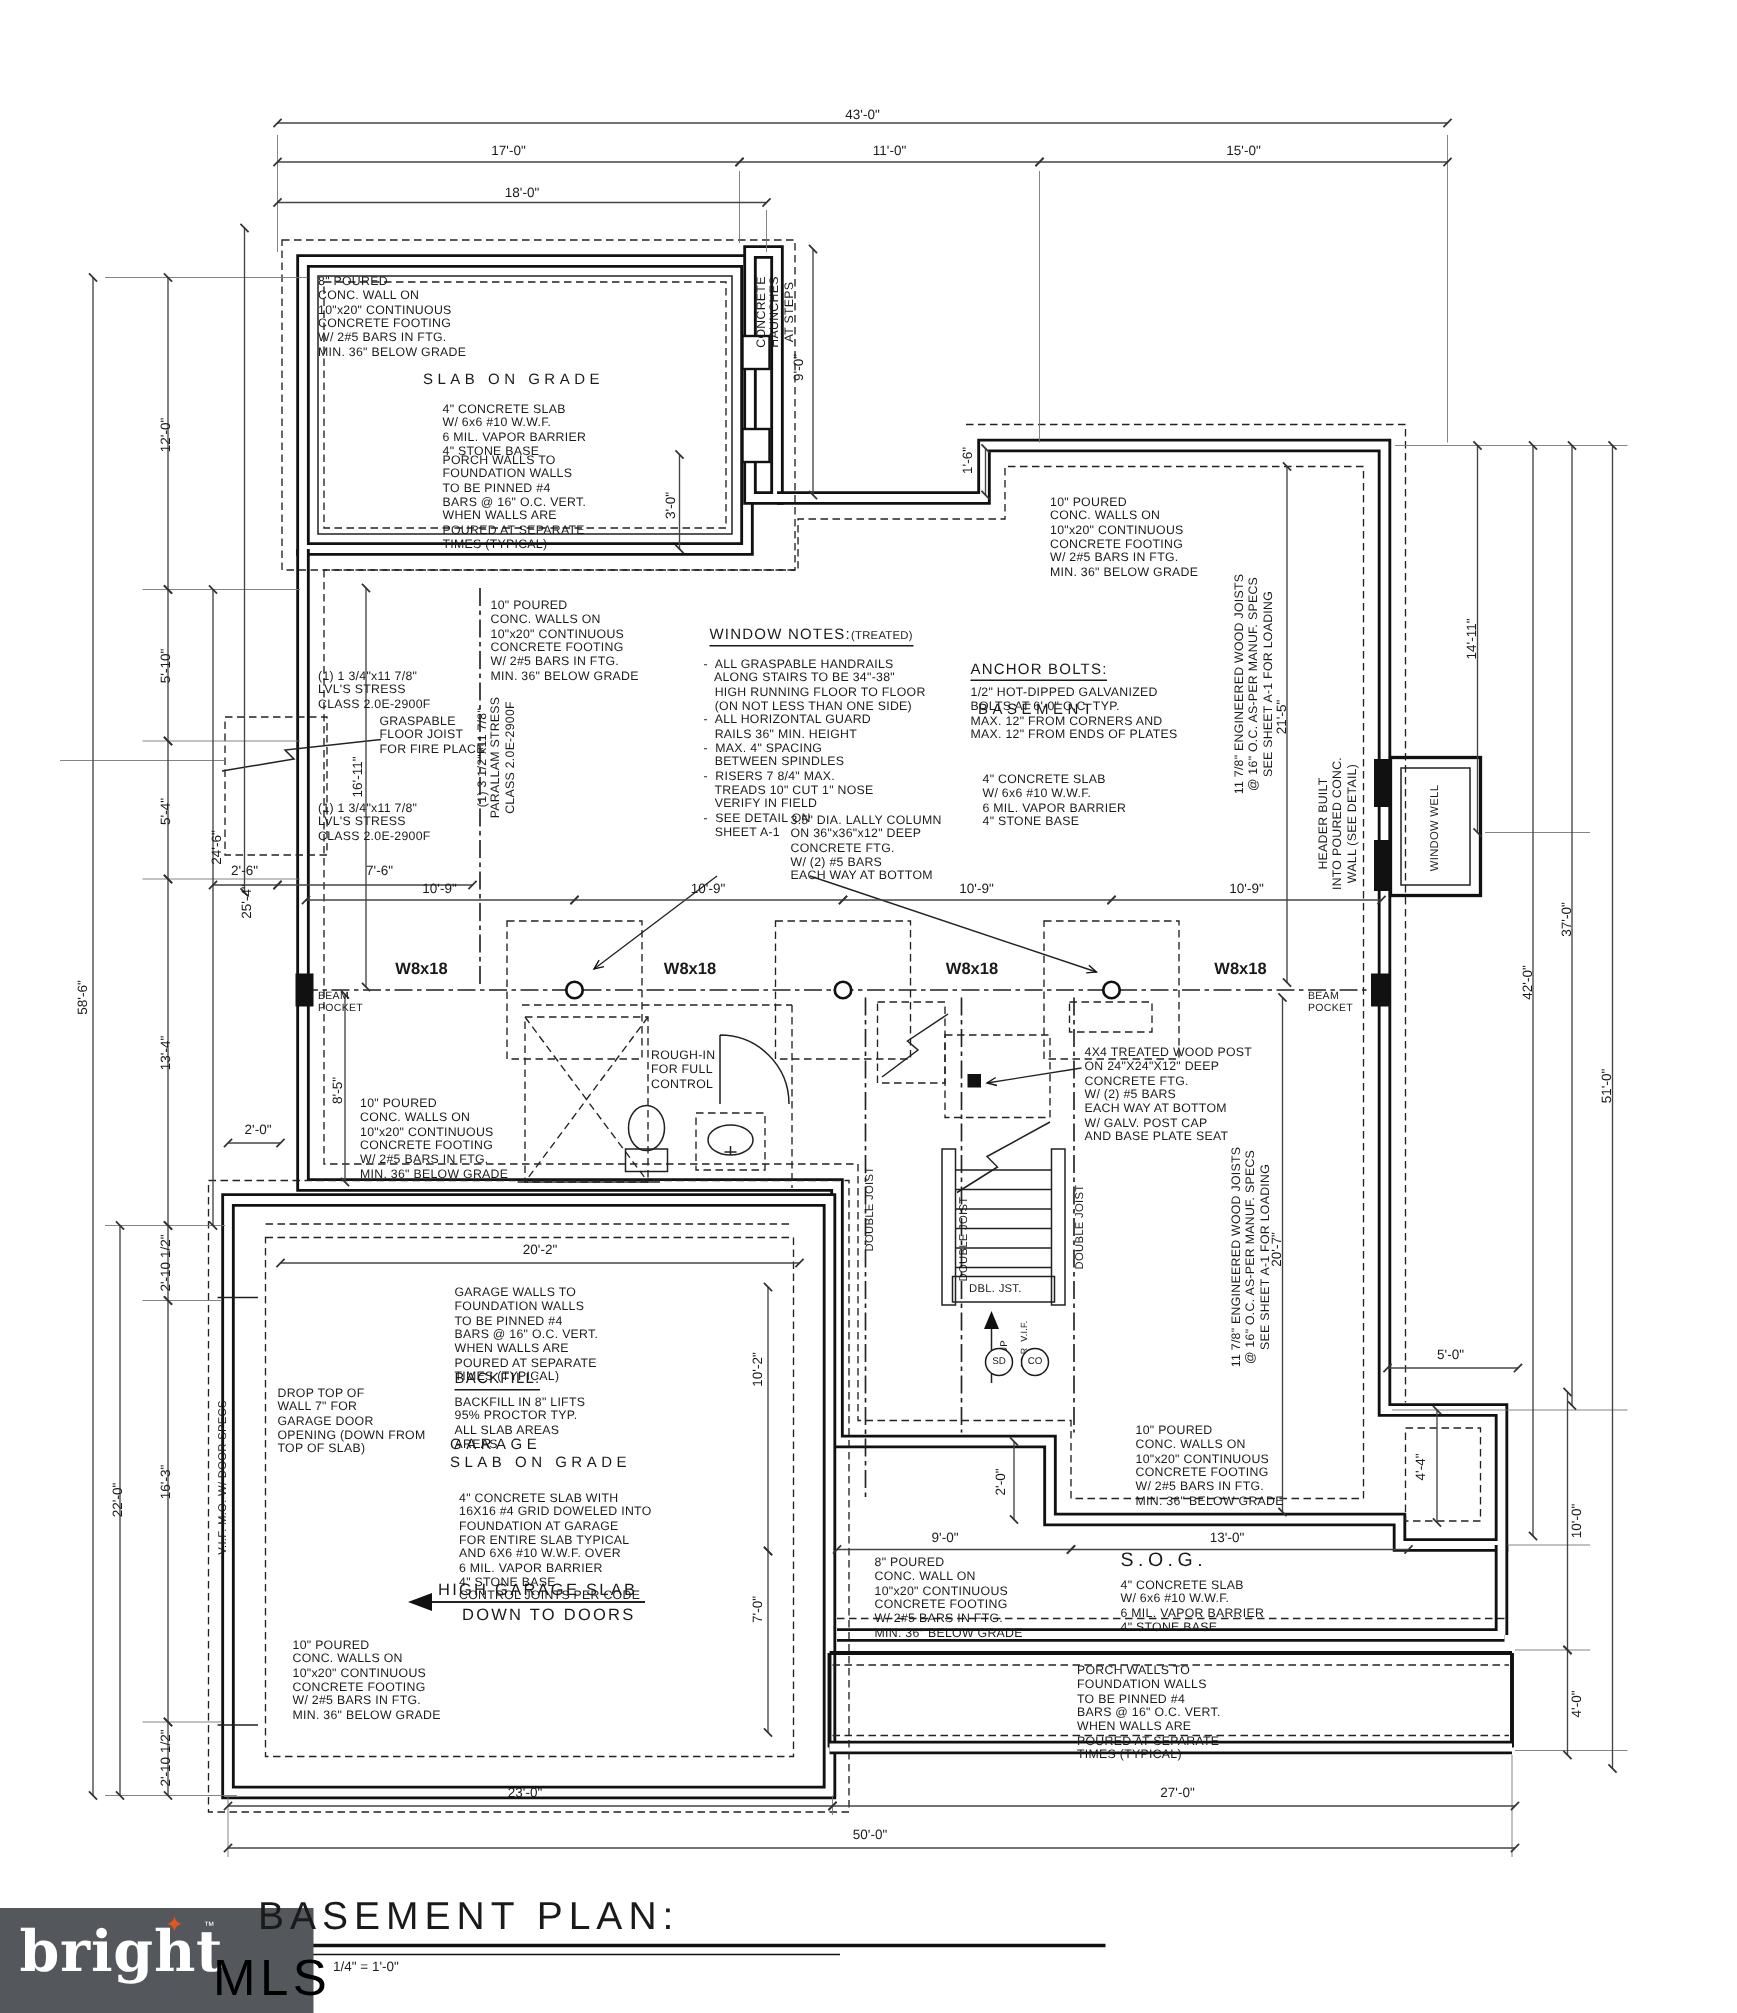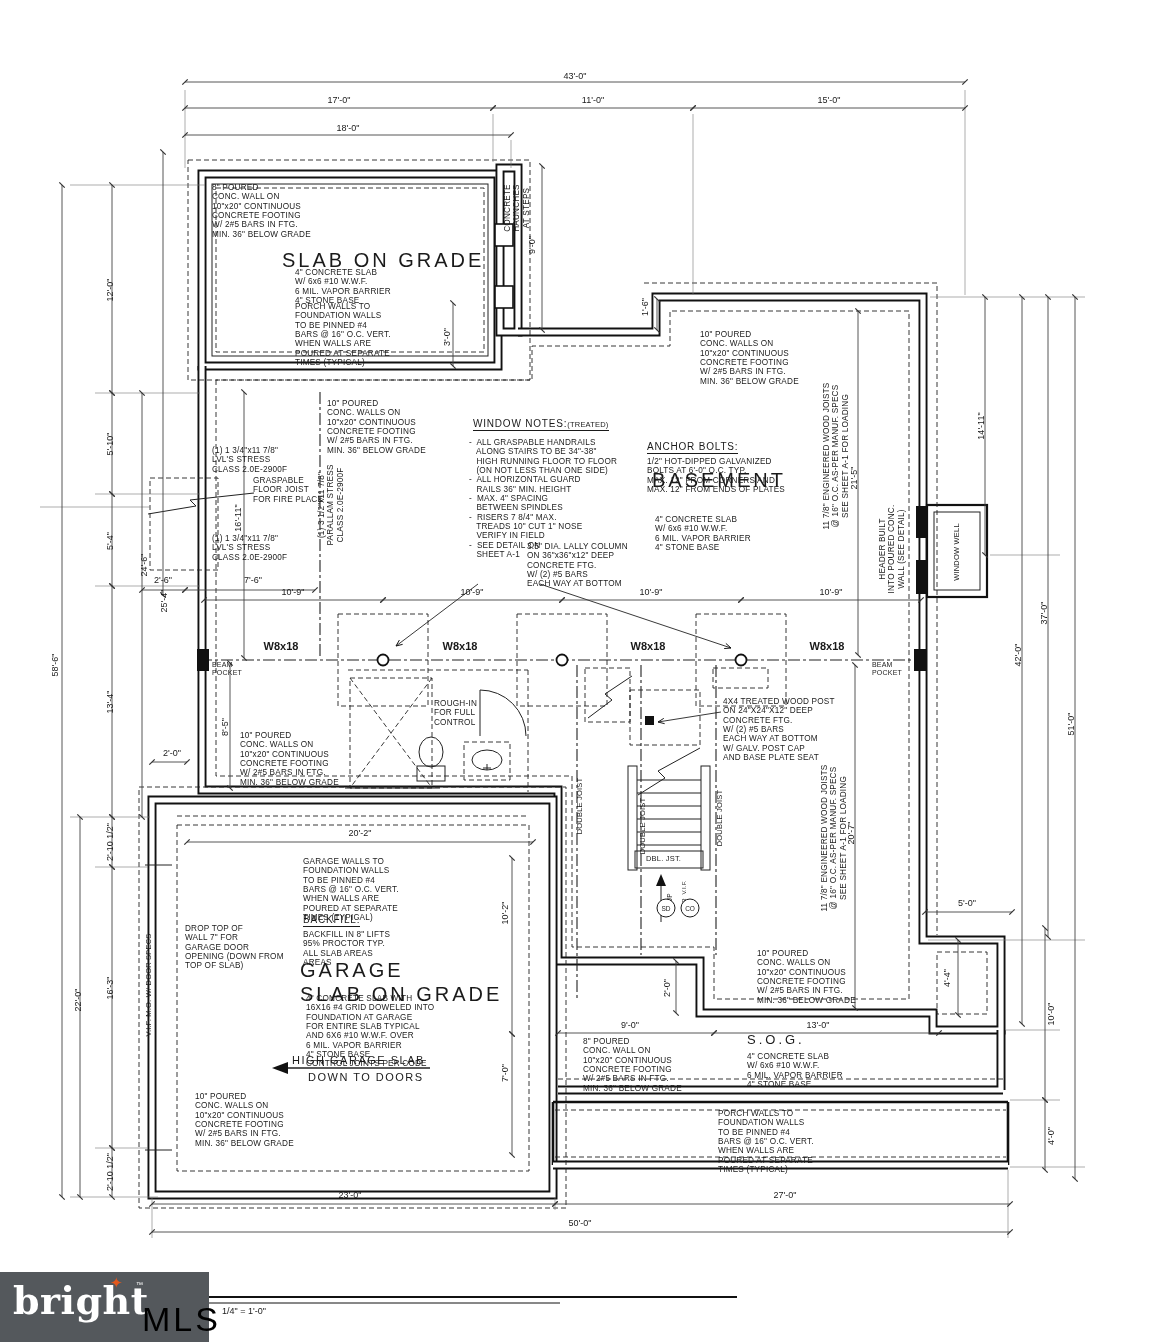--- a/index.html
+++ b/index.html
@@ -15,21 +15,21 @@
   .dd{stroke:#222;stroke-width:1.1;fill:none;stroke-dasharray:12 3 3 3;}
   .dl{stroke:#444;stroke-width:0.9;fill:none;marker-start:url(#tk);marker-end:url(#tk);}
   .ext{stroke:#777;stroke-width:0.6;fill:none;}
   .ld{stroke:#222;stroke-width:0.9;fill:none;marker-end:url(#ar);}
   
   .note{position:absolute;font-size:8.2px;line-height:1.14;white-space:pre;letter-spacing:.2px;}
   .rnote{position:absolute;font-size:8.2px;line-height:1.14;white-space:pre;text-align:center;
          transform:translate(-50%,-50%) rotate(-90deg);letter-spacing:.2px;}
   .dim{position:absolute;font-size:9px;white-space:nowrap;transform:translate(-50%,-50%);}
   .dim.rot{transform:translate(-50%,-50%) rotate(-90deg);}
-  .h1{position:absolute;font-size:20px;letter-spacing:3px;white-space:pre;line-height:1.2;}
+  .h1{position:absolute;font-size:10px;letter-spacing:3px;white-space:pre;line-height:1.2;}
   .subt{position:absolute;font-size:10px;letter-spacing:.8px;border-bottom:1px solid #1a1a1a;padding-bottom:1px;}
   .subt .typ{font-size:7.5px;letter-spacing:.2px;}
   .beamlbl{position:absolute;font-weight:700;font-size:11px;transform:translate(-50%,-50%);white-space:nowrap;}
   .tag{position:absolute;width:17px;height:17px;border:1.2px solid #1a1a1a;border-radius:50%;
        font-size:6.5px;line-height:17px;text-align:center;transform:translate(-50%,-50%);background:#fff;}
   .slope{position:absolute;font-size:11px;letter-spacing:1.5px;white-space:nowrap;}
   .plan-title{position:absolute;font-size:26px;letter-spacing:4px;white-space:nowrap;}
   .plan-scale{position:absolute;font-size:9px;white-space:nowrap;}
   
   .logo{position:absolute;left:0;top:1272px;width:180px;height:70px;}
@@ -427,20 +427,21 @@
 6 MIL. VAPOR BARRIER
 4" STONE BASE</div>
 <div class="note" style="left:718px;top:1109px">PORCH WALLS TO
 FOUNDATION WALLS
 TO BE PINNED #4
 BARS @ 16" O.C. VERT.
 WHEN WALLS ARE
 POURED AT SEPARATE
 TIMES (TYPICAL)</div>
 
+<div class="plan-title" style="left:172px;top:1262px">BASEMENT PLAN:</div>
 <div class="plan-scale" style="left:222px;top:1306px">1/4" = 1'-0"</div>
 
 <div class="logo">
   <span class="brand">bright</span>
   <span class="star" style="color:#e2581c">✦</span>
   <span class="tm">™</span>
   <span class="mls">MLS</span>
 </div>
 
 </div>

